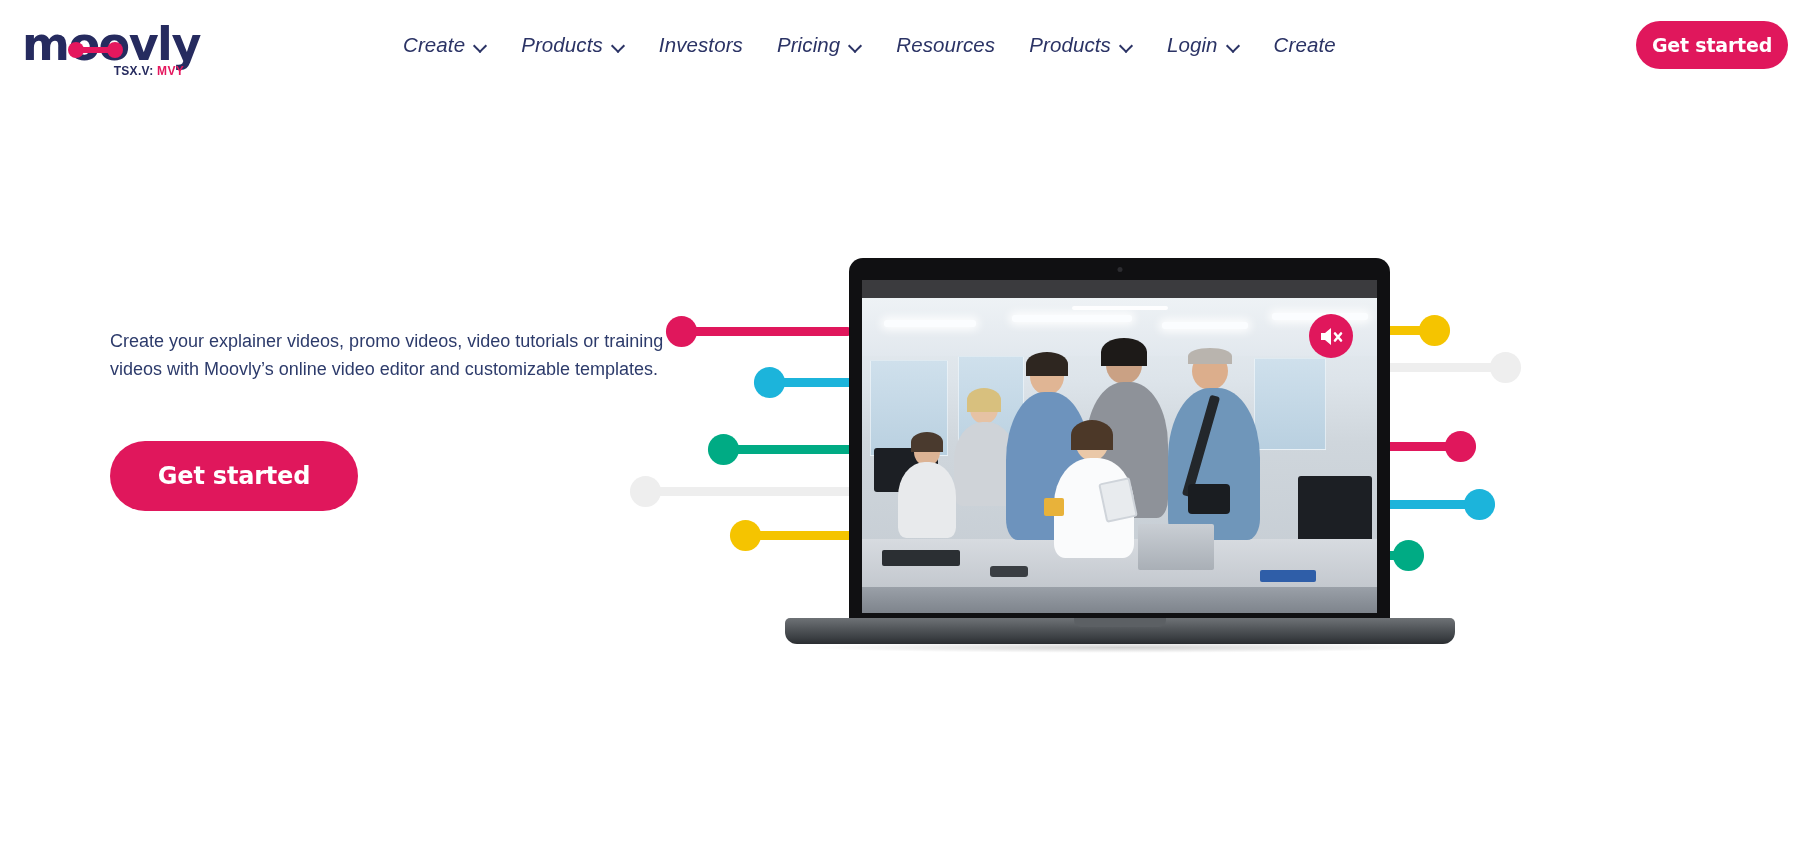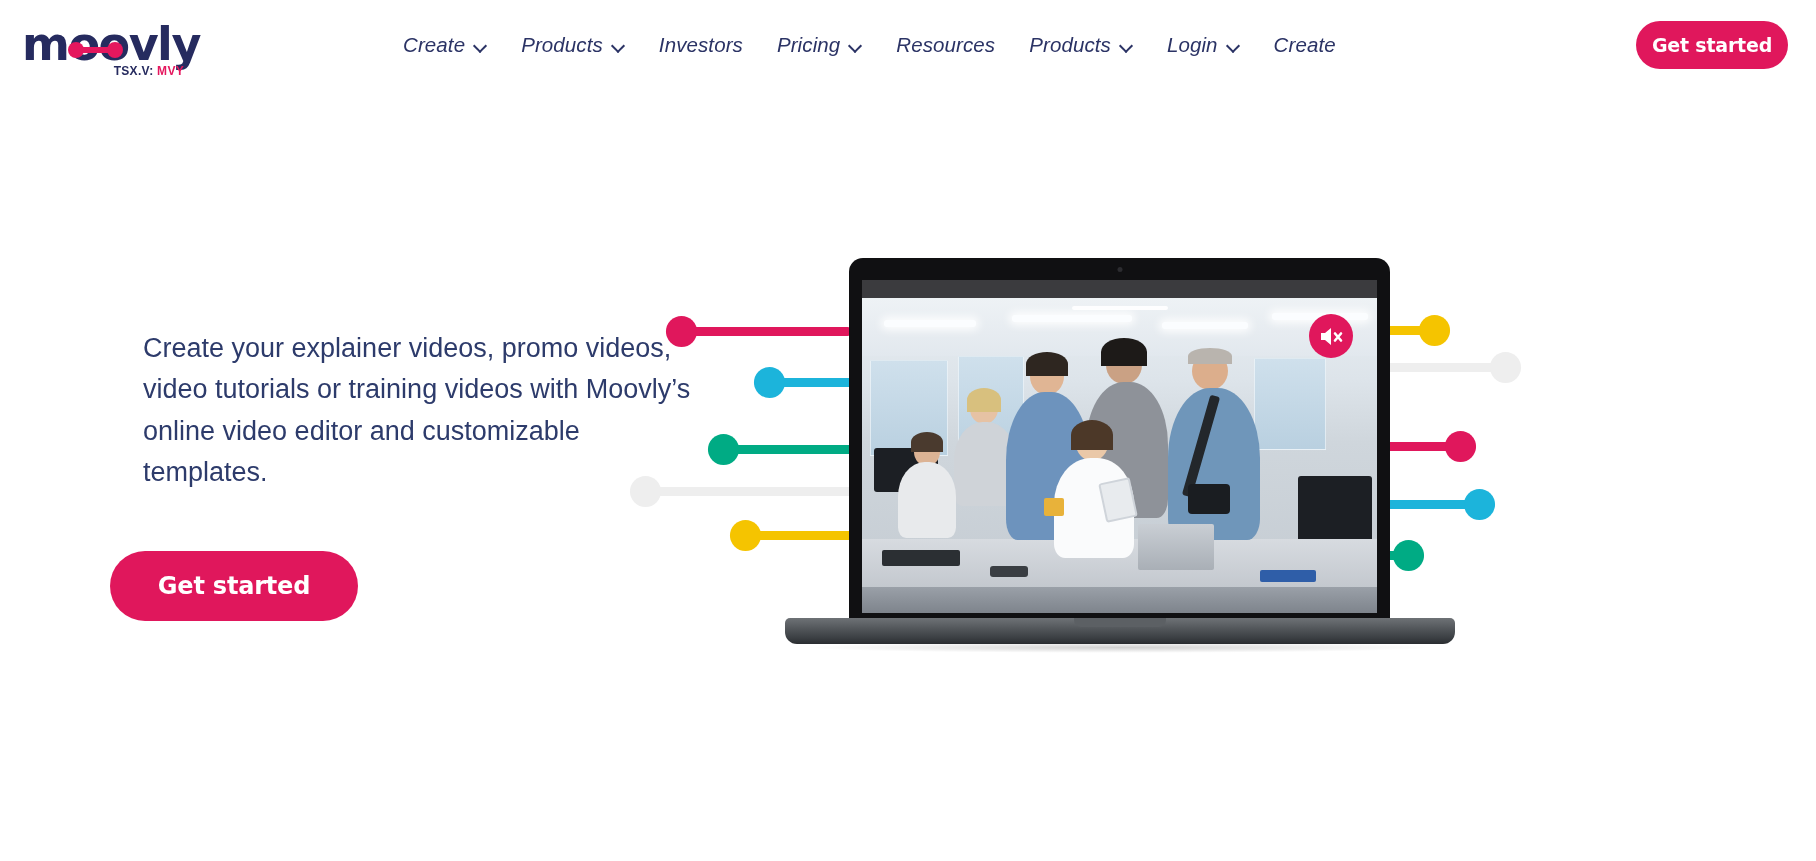--- a/index.html
+++ b/index.html
@@ -143,25 +143,24 @@
   .hero-title {
     font-family: "DejaVu Sans", sans-serif;
     font-size: 76px;
     font-weight: bold;
     line-height: 1.17;
     color: #2b3470;
     letter-spacing: -1.6px;
   }
   .hero-sub {
     margin-top: 48px;
-    font-size: 27px;
+    font-size: 18px;
     line-height: 1.53;
     color: #2d3b6b;
     max-width: 560px;
-    margin-left: 33px;
   }
   .hero-cta {
     margin-top: 58px;
     width: 248px;
     height: 70px;
     font-size: 24px;
     letter-spacing: -0.2px;
   }
 
   

